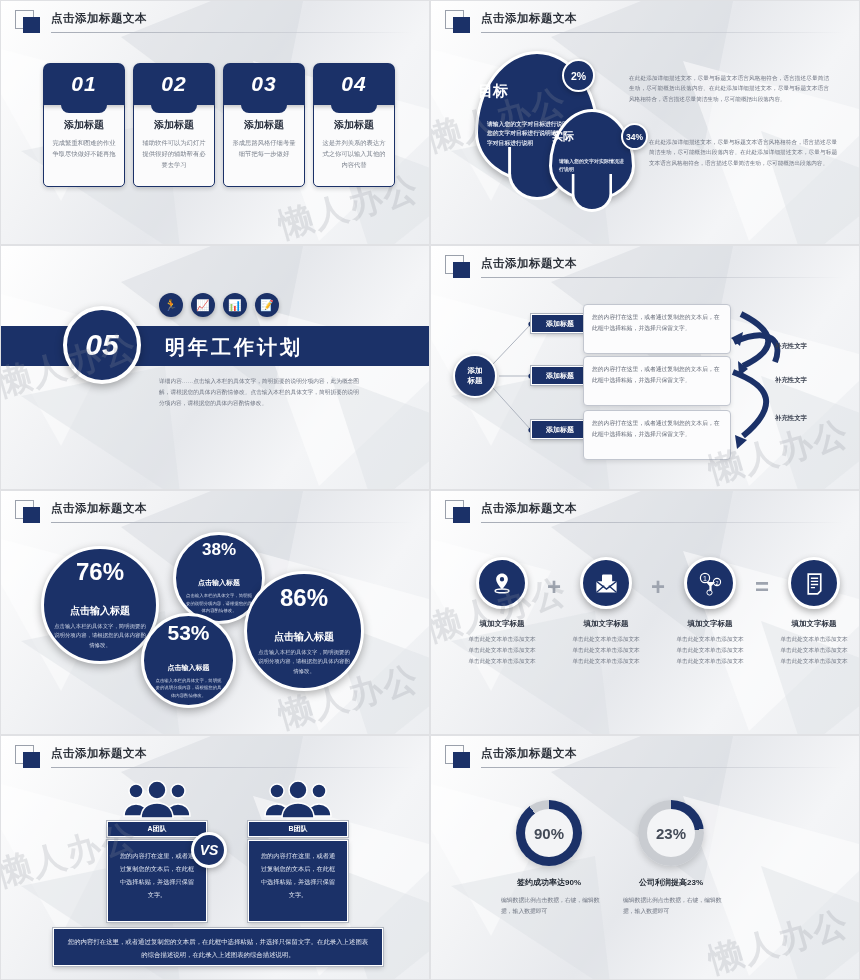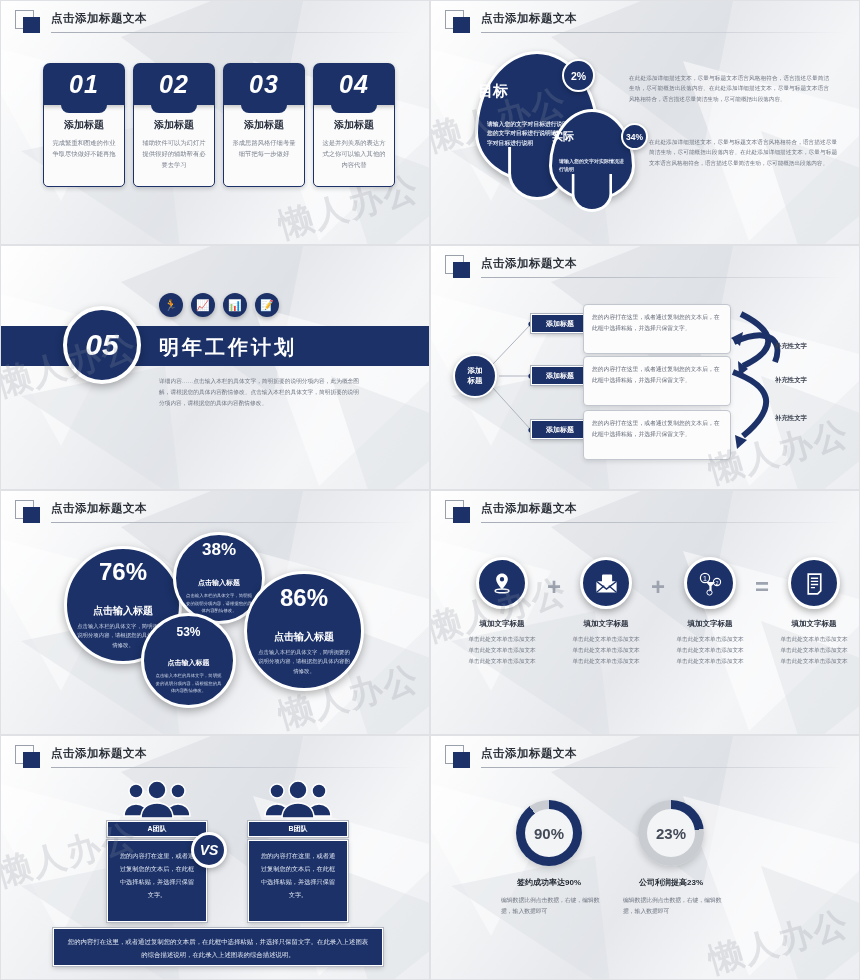--- a/index.html
+++ b/index.html
@@ -28,21 +28,21 @@
   .shead .stitle { position:absolute; left:36px; top:1px; font-size:11.5px; font-weight:bold; color:#2a2f38; letter-spacing:.5px;}
   .hrule { position:absolute; left:36px; top:22px; right:0; height:1px;
            background:linear-gradient(to right,#a7acb6,#c9ccd3 55%,rgba(201,204,211,0)); }
 
   
   .cards { position:absolute; left:42px; top:62px; display:flex; gap:8px; }
   .card { position:relative; width:82px; }
   .card .tab { position:relative; height:42px; background:#1b3168; border-radius:7px 7px 0 0;
                display:flex; align-items:center; justify-content:center; z-index:2;
                box-shadow:0 2px 4px rgba(0,0,0,.22); }
-  .card .tab .num { color:#fff; font-size:25px; font-weight:bold; font-style:italic; letter-spacing:1px; }
+  .card .tab .num { color:#fff; font-size:21px; font-weight:bold; font-style:italic; letter-spacing:1px; }
   .card .tab::after{content:"";position:absolute;left:18px;right:18px;bottom:-8px;height:10px;background:#1b3168;border-radius:0 0 8px 8px;}
   .card .body { position:relative; margin-top:-4px; min-height:86px; background:#fbfbfc; border:1px solid #1b3168;
                 border-radius:5px; padding:16px 6px 8px; text-align:center; z-index:1;
                 box-shadow:0 2px 4px rgba(0,0,0,.16); }
   .card .body .ct { font-size:10px; font-weight:bold; color:#2b3240; margin-bottom:5px; }
   .card .body .cd { font-size:6.3px; color:#7a808c; line-height:1.75; }
   .teardrop { position:relative; background:#1b3168; border:3px solid #fff; box-shadow:0 3px 7px rgba(0,0,0,.28);
               border-radius:50% 50% 50% 50% / 62% 62% 38% 38%; }
   .teardrop::after { content:""; position:absolute; left:50%; bottom:-16%; width:44%; height:40%;
               background:#1b3168; border:3px solid #fff; border-top:none;
@@ -61,21 +61,21 @@
   .para { position:absolute; font-size:5.6px; line-height:1.85; color:#6d7380; text-align:justify; }
   .para-a { left:198px; top:72px; width:200px; }
   .para-b { left:218px; top:136px; width:188px; }
 
   
   .band { position:absolute; left:0; right:0; top:80px; height:40px; background:#1b3168; }
   .bignum { position:absolute; left:62px; top:60px; width:78px; height:78px; border-radius:50%;
             background:#1b3168; border:4px solid #fff; box-shadow:0 3px 8px rgba(0,0,0,.3);
             display:flex; align-items:center; justify-content:center; color:#fff; font-size:30px;
             font-weight:bold; font-style:italic; }
-  .bigtitle { position:absolute; left:158px; top:88px; color:#fff; font-size:20px; font-weight:bold; letter-spacing:3px; }
+  .bigtitle { position:absolute; left:164px; top:88px; color:#fff; font-size:20px; font-weight:bold; letter-spacing:3px; }
   .icrow { position:absolute; left:158px; top:47px; display:flex; gap:8px; }
   .ic { width:24px; height:24px; border-radius:50%; background:#1b3168; color:#fff;
         display:flex; align-items:center; justify-content:center; font-size:11px;
         box-shadow:0 2px 4px rgba(0,0,0,.25); }
   .sectdesc { position:absolute; left:158px; top:130px; width:200px; font-size:5.7px; line-height:1.9;
               color:#6d7380; text-align:justify; }
 
   
   .hub { position:absolute; left:22px; top:108px; width:44px; height:44px; border-radius:50%;
          background:#1b3168; border:2.5px solid #fff; box-shadow:0 2px 6px rgba(0,0,0,.28);
@@ -303,34 +303,34 @@
         <i class="p4"></i>
         <i class="p5"></i>
       </div>
     <div class="shead">
       <span class="sq-out"></span>
       <span class="sq-in"></span>
       <span class="stitle">点击添加标题文本</span>
       <span class="hrule"></span>
     </div>
 
-    <div class="pcircle" style="left:63px;top:55px;width:118px;height:118px;justify-content:center;">
+    <div class="pcircle" style="left:40px;top:55px;width:118px;height:118px;justify-content:center;">
       <span class="pv" style="font-size:24px">76%</span>
       <span class="pt" style="font-size:10px">点击输入标题</span>
       <span class="pd" style="font-size:5.4px">点击输入本栏的具体文字，简明扼要的说明分项内容，请根据您的具体内容酌情修改。</span>
     </div>
 
     <div class="pcircle" style="left:172px;top:41px;width:92px;height:92px;">
       <span class="pv" style="font-size:17px">38%</span>
       <span class="pt" style="font-size:7px">点击输入标题</span>
       <span class="pd" style="font-size:4.4px">点击输入本栏的具体文字，简明扼要的说明分项内容，请根据您的具体内容酌情修改。</span>
     </div>
 
     <div class="pcircle" style="left:140px;top:122px;width:95px;height:95px;">
-      <span class="pv" style="font-size:12px">53%</span>
+      <span class="pv" style="font-size:21px">53%</span>
       <span class="pt" style="font-size:7px">点击输入标题</span>
       <span class="pd" style="font-size:4.4px">点击输入本栏的具体文字，简明扼要的说明分项内容，请根据您的具体内容酌情修改。</span>
     </div>
 
     <div class="pcircle" style="left:243px;top:80px;width:120px;height:120px;">
       <span class="pv" style="font-size:24px">86%</span>
       <span class="pt" style="font-size:10px">点击输入标题</span>
       <span class="pd" style="font-size:5.4px">点击输入本栏的具体文字，简明扼要的说明分项内容，请根据您的具体内容酌情修改。</span>
     </div>
 

